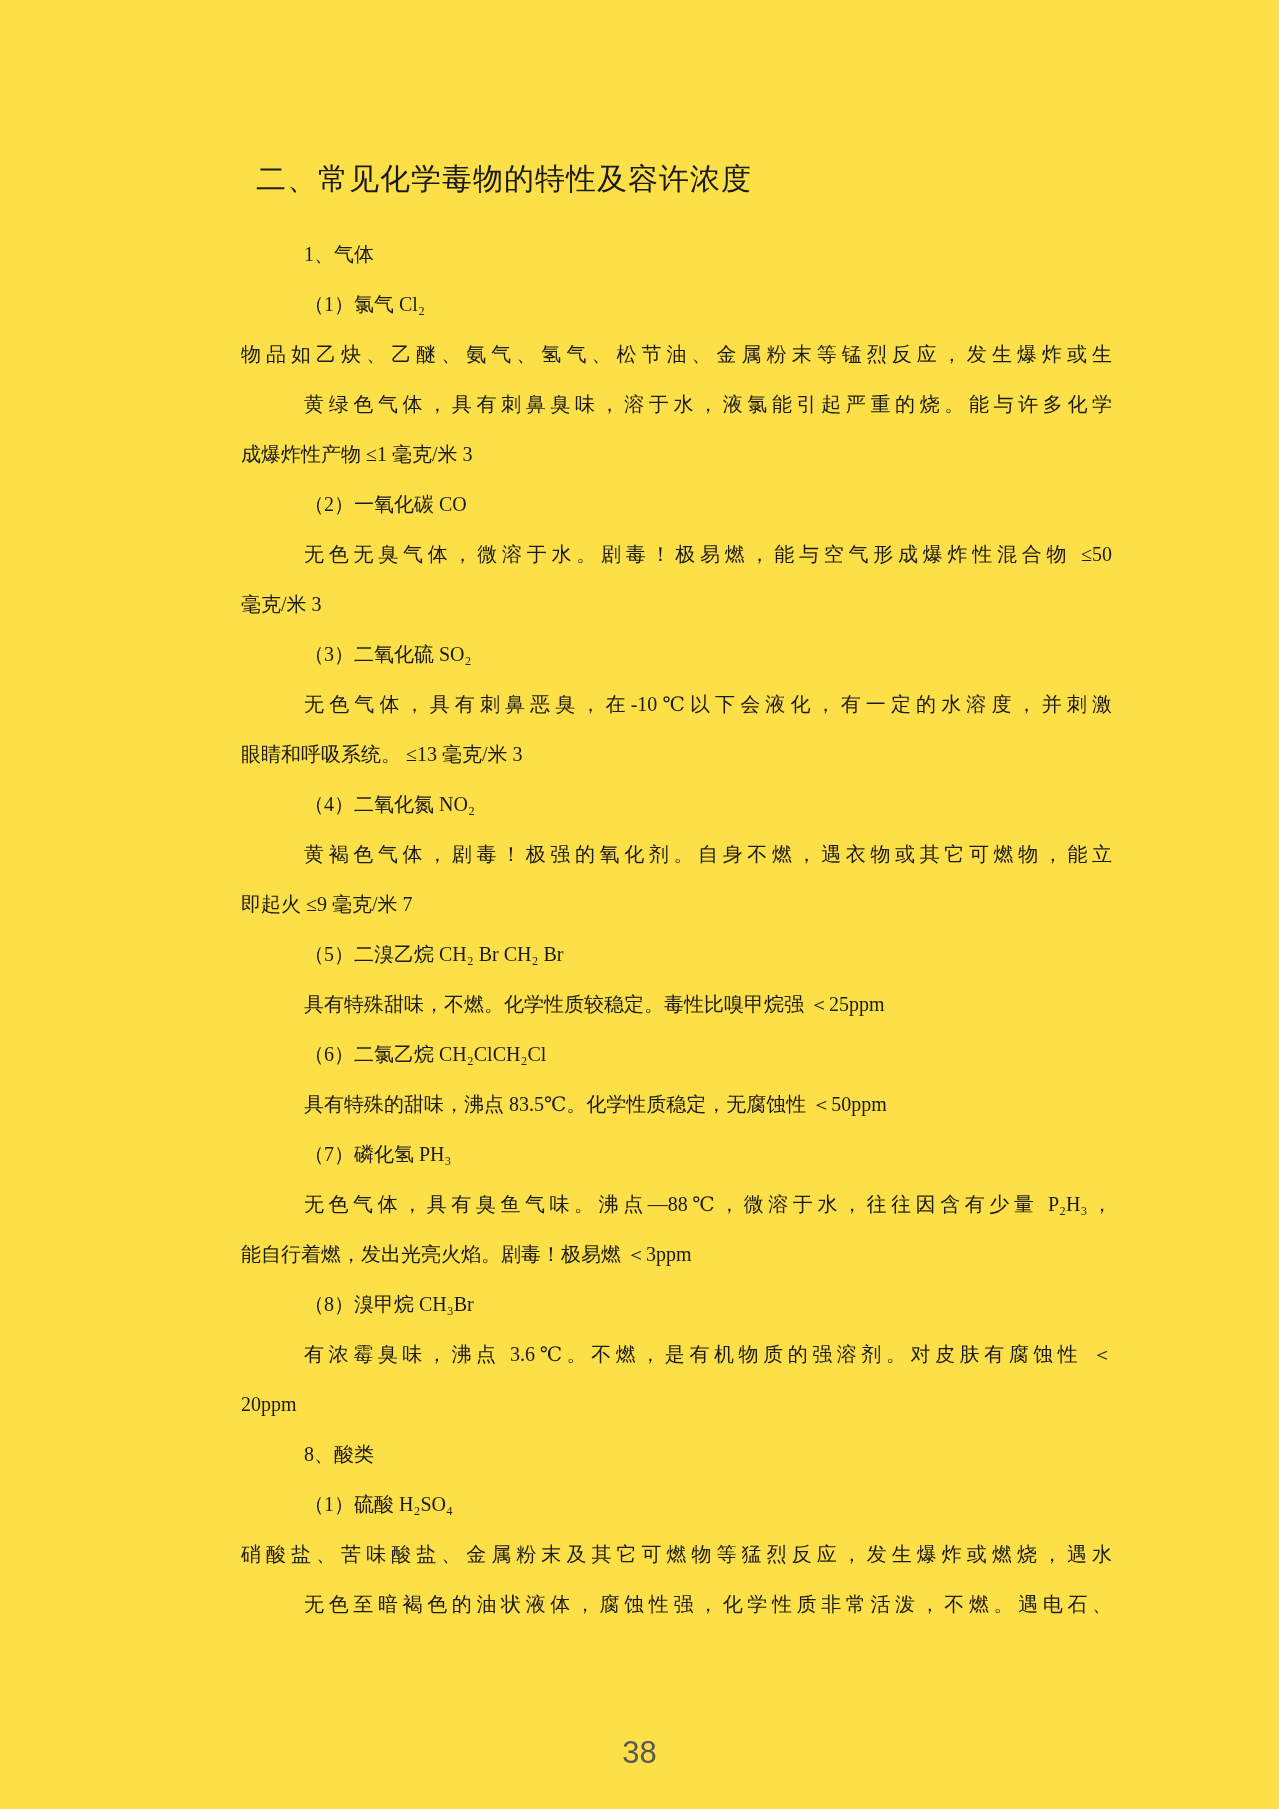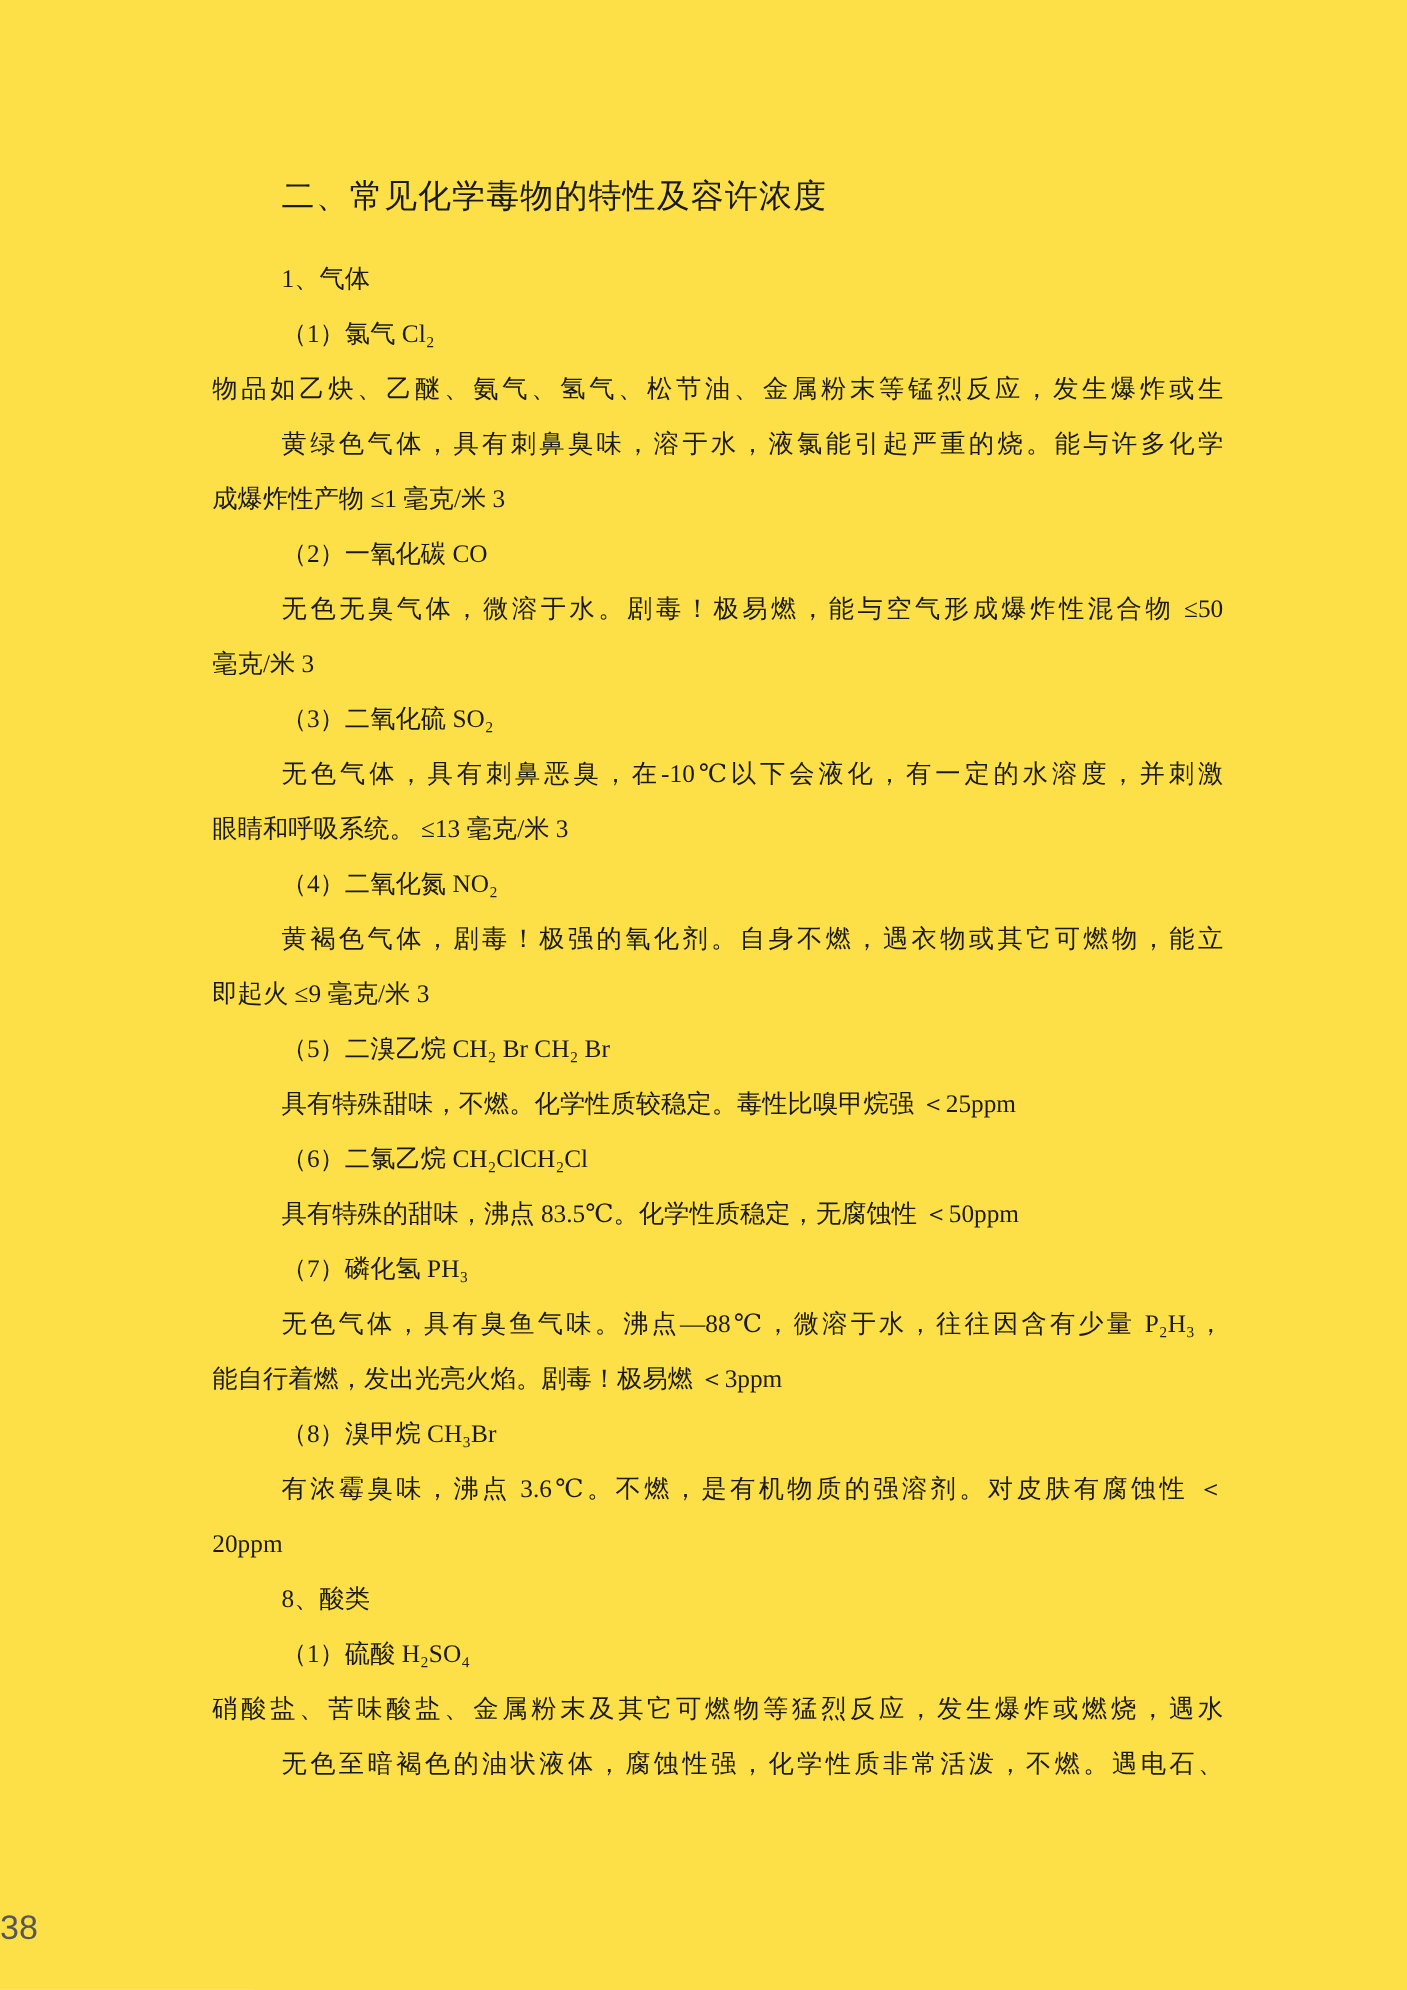--- a/index.html
+++ b/index.html
@@ -30,37 +30,39 @@
   }
   .body {
     position: absolute;
     left: 193px;
     top: 229px;
     width: 919px;
   }
   .ln {
     height: 50px;
     line-height: 50px;
-    font-size: 23px;
+    font-size: 20px;
     white-space: nowrap;
     overflow: hidden;
+    margin-left: 48px;
   }
   .ln.i {
     padding-left: 63px;
   }
   .ln.j {
     white-space: normal;
     text-align: justify;
     text-align-last: justify;
   }
   .page-number {
     position: absolute;
     top: 1735px;
     left: 0;
     width: 100%;
+    text-align: center;
     font-family: "Liberation Sans", "DejaVu Sans", sans-serif;
     font-size: 31px;
     color: #575757;
   }
 </style>
 </head>
 <body>
 
 <div class="page">
 
@@ -73,21 +75,21 @@
     <div class="ln i j">黄绿色气体，具有刺鼻臭味，溶于水，液氯能引起严重的烧。能与许多化学</div>
     <div class="ln">成爆炸性产物 ≤1 毫克/米 3</div>
     <div class="ln i">（2）一氧化碳 CO</div>
     <div class="ln i j">无色无臭气体，微溶于水。剧毒！极易燃，能与空气形成爆炸性混合物 ≤50</div>
     <div class="ln">毫克/米 3</div>
     <div class="ln i">（3）二氧化硫 SO₂</div>
     <div class="ln i j">无色气体，具有刺鼻恶臭，在-10℃以下会液化，有一定的水溶度，并刺激</div>
     <div class="ln">眼睛和呼吸系统。 ≤13 毫克/米 3</div>
     <div class="ln i">（4）二氧化氮 NO₂</div>
     <div class="ln i j">黄褐色气体，剧毒！极强的氧化剂。自身不燃，遇衣物或其它可燃物，能立</div>
-    <div class="ln">即起火 ≤9 毫克/米 3</div>
+    <div class="ln">即起火 ≤9 毫克/米 7</div>
     <div class="ln i">（5）二溴乙烷 CH₂ Br CH₂ Br</div>
     <div class="ln i">具有特殊甜味，不燃。化学性质较稳定。毒性比嗅甲烷强 ＜25ppm</div>
     <div class="ln i">（6）二氯乙烷 CH₂ClCH₂Cl</div>
     <div class="ln i">具有特殊的甜味，沸点 83.5℃。化学性质稳定，无腐蚀性 ＜50ppm</div>
     <div class="ln i">（7）磷化氢 PH₃</div>
     <div class="ln i j">无色气体，具有臭鱼气味。沸点—88℃，微溶于水，往往因含有少量 P₂H₃，</div>
     <div class="ln">能自行着燃，发出光亮火焰。剧毒！极易燃 ＜3ppm</div>
     <div class="ln i">（8）溴甲烷 CH₃Br</div>
     <div class="ln i j">有浓霉臭味，沸点 3.6℃。不燃，是有机物质的强溶剂。对皮肤有腐蚀性 ＜</div>
     <div class="ln">20ppm</div>

